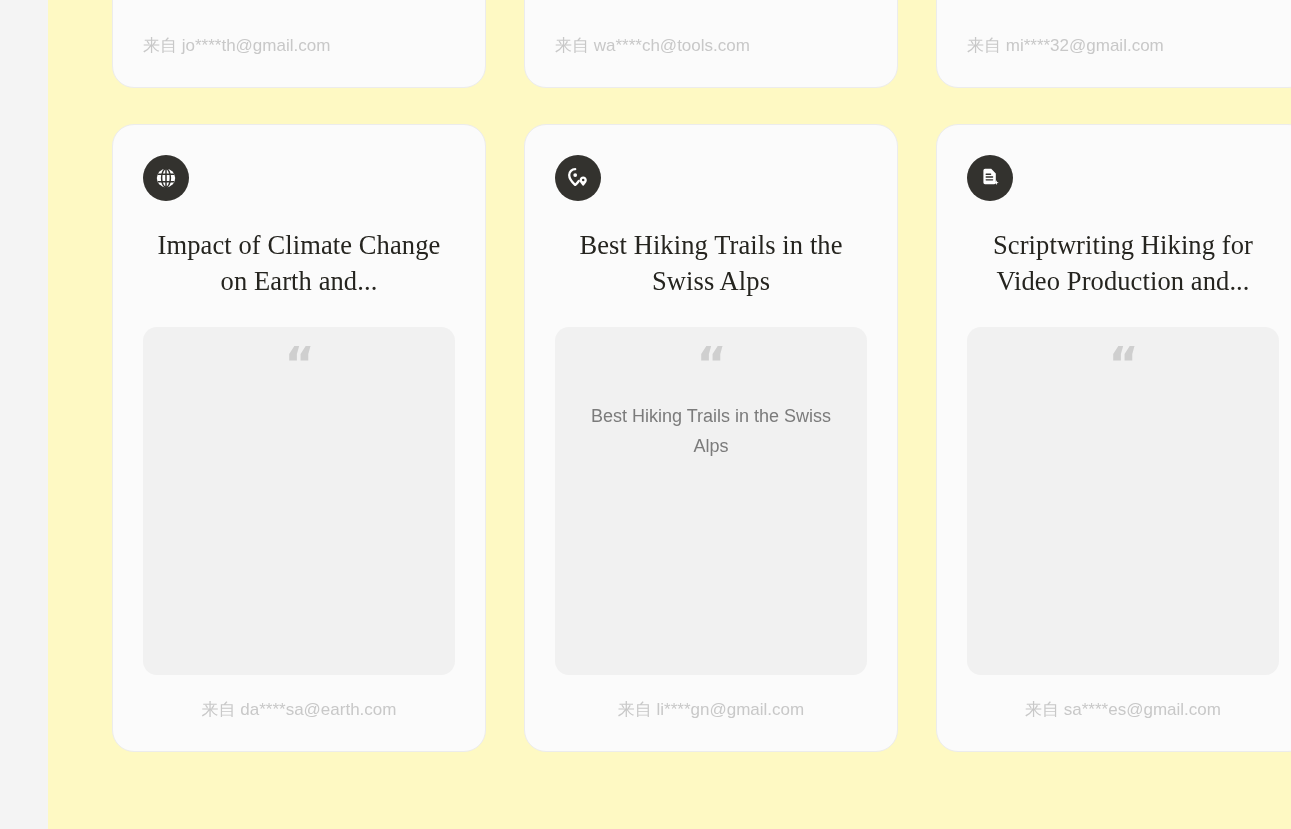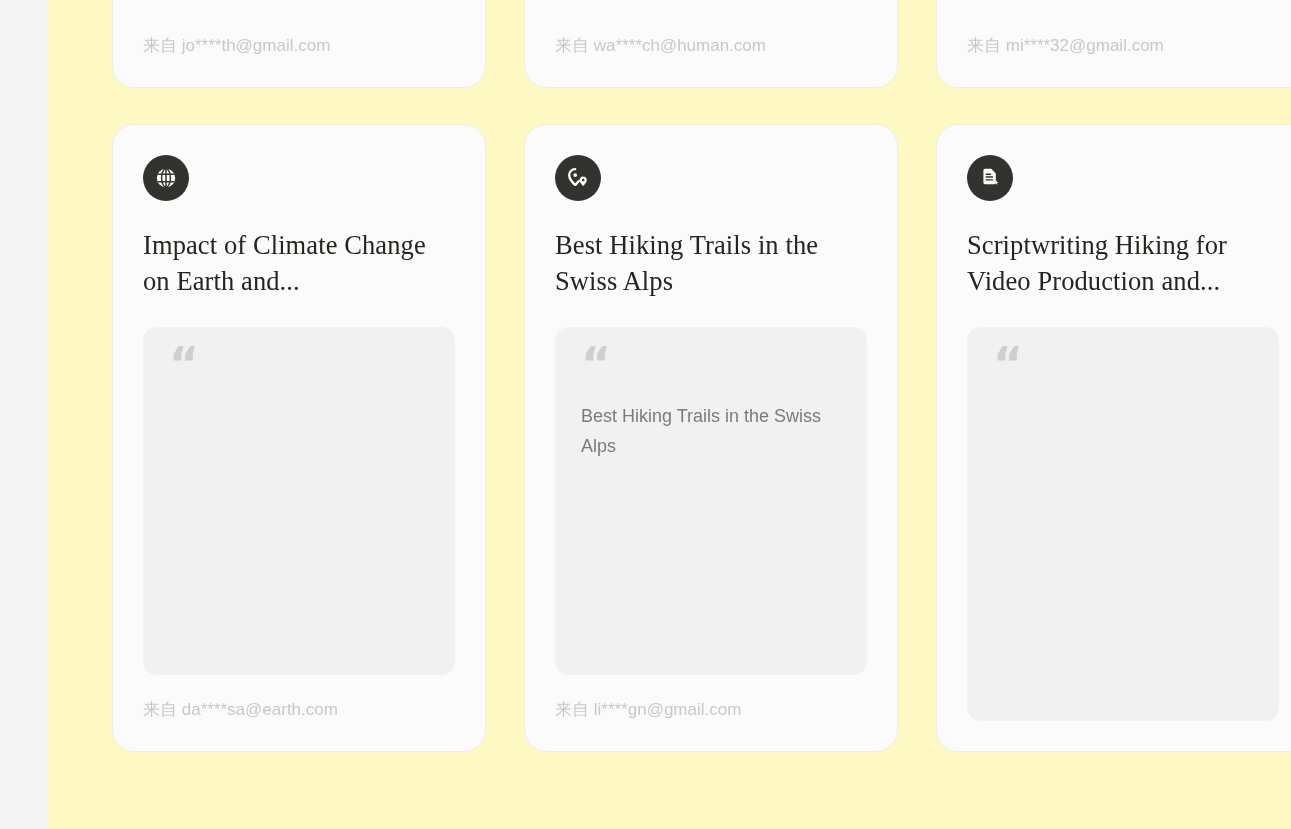--- a/index.html
+++ b/index.html
@@ -33,21 +33,21 @@
   }
   .card {
     background:#fbfbfb;
     border:1px solid #ececec;
     border-radius:22px;
     padding:30px;
     display:flex;
     flex-direction:column;
   }
   .card.row1 { height:192px; justify-content:flex-end; }
-  .card.row2 { height:628px; }
+  .card.row2 { height:628px;text-align:center; }
 
   .icon-badge {
     width:46px; height:46px;
     border-radius:50%;
     background:#33322e;
     display:flex;
     align-items:center;
     justify-content:center;
     flex:0 0 auto;
   }
@@ -105,21 +105,21 @@
 
   <div class="gutter-divider"></div>
 
   <div class="grid">
 
     <div class="card row1">
       <div class="attribution">来自 jo****th@gmail.com</div>
     </div>
 
     <div class="card row1">
-      <div class="attribution">来自 wa****ch@human.com</div>
+      <div class="attribution">来自 wa****ch@tools.com</div>
     </div>
 
     <div class="card row1">
       <div class="attribution">来自 mi****32@gmail.com</div>
     </div>
 
     <div class="card row2">
       <div class="icon-badge">
         <svg width="24" height="24" viewBox="0 0 24 24" aria-hidden="true">
           <circle cx="12" cy="12" r="9.2" fill="#ffffff"></circle>
@@ -164,16 +164,17 @@
             <line x1="8.2" y1="11.0" x2="14.6" y2="11.0"></line>
             <line x1="8.2" y1="13.8" x2="14.6" y2="13.8"></line>
           </g>
           <path d="M18.3 14.2l.72 1.72 1.72.72-1.72.72-.72 1.72-.72-1.72-1.72-.72 1.72-.72z" fill="#ffffff"></path>
         </svg>
       </div>
       <div class="card-title">Scriptwriting Hiking for Video Production and...</div>
       <div class="quote-box">
         <span class="quote-mark">“</span>
       </div>
+      <div class="attribution">来自 sa****es@gmail.com</div>
     </div>
 
   </div>
 </div>
 
 </body></html>

